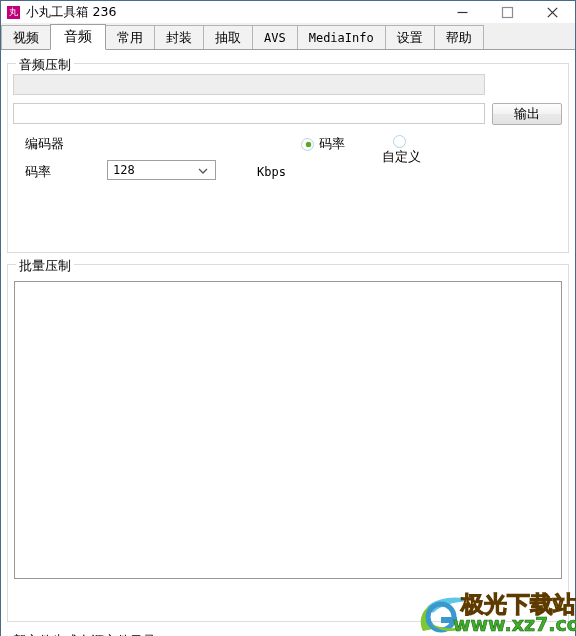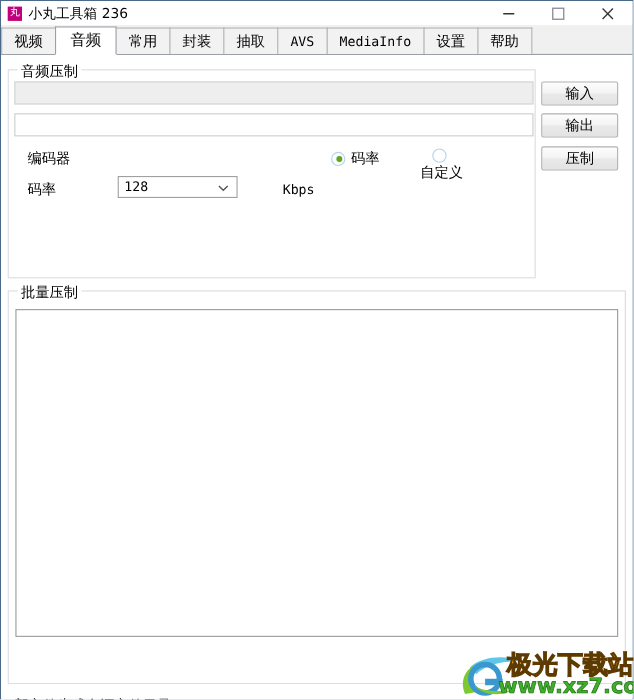--- a/index.html
+++ b/index.html
@@ -85,21 +85,21 @@
     border:1px solid #dcdcdc;
     box-sizing:border-box;
   }
   .group-legend{
     position:absolute;top:-8px;left:8px;
     background:#ffffff;padding:0 3px;
     font-size:13px;
     font-family:"DejaVu Sans","Liberation Sans",sans-serif;
     color:#000;white-space:nowrap;
   }
-  #group-audio{left:6px;top:13px;width:480px;height:190px;}
+  #group-audio{left:6px;top:13px;width:562px;height:190px;}
   #group-batch{left:6px;top:214px;width:562px;height:358px;}
   .textinput{
     position:absolute;box-sizing:border-box;
     border:1px solid #cccccc;
     background:#ffffff;
     font-size:12px;
     padding:2px 4px;
     font-family:"DejaVu Sans","Liberation Sans",sans-serif;
     color:#000;
     outline:none;
@@ -257,23 +257,21 @@
 
   <div class="content">
 
     <div class="groupbox" id="group-audio">
       <div class="group-legend">音频压制</div>
     </div>
 
     <input class="textinput readonly" style="left: 12px; top: 24px; width: 472px; height: 21px;" value="" readonly="" placeholder="">
     <input class="textinput" style="left: 12px; top: 53px; width: 472px; height: 21px;" value="" placeholder="">
 
-    <div class="btn" style="left:491px;top:24px;width:70px;height:22px;">输入</div>
     <div class="btn" style="left:491px;top:53px;width:70px;height:22px;">输出</div>
-    <div class="btn" style="left:491px;top:83px;width:70px;height:22px;">压制</div>
 
     <div class="fieldlabel" style="left:24px;top:85px;">编码器</div>
 
     <div class="fieldlabel" style="left:24px;top:113px;">码率</div>
     <div class="combo" style="left:106px;top:110px;width:109px;height:20px;">
       <span>128</span>
       <span class="arrow">
         <svg width="10" height="10" viewBox="0 0 10 10">
             <polyline points="1,3 5,7 9,3" fill="none" stroke="#555" stroke-width="1.3"></polyline>
           </svg>

